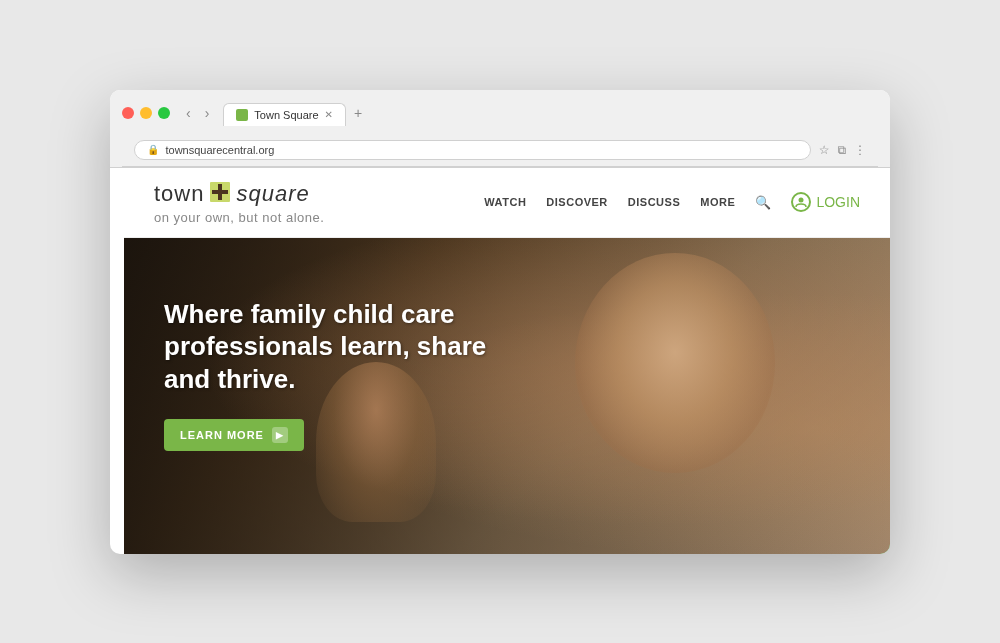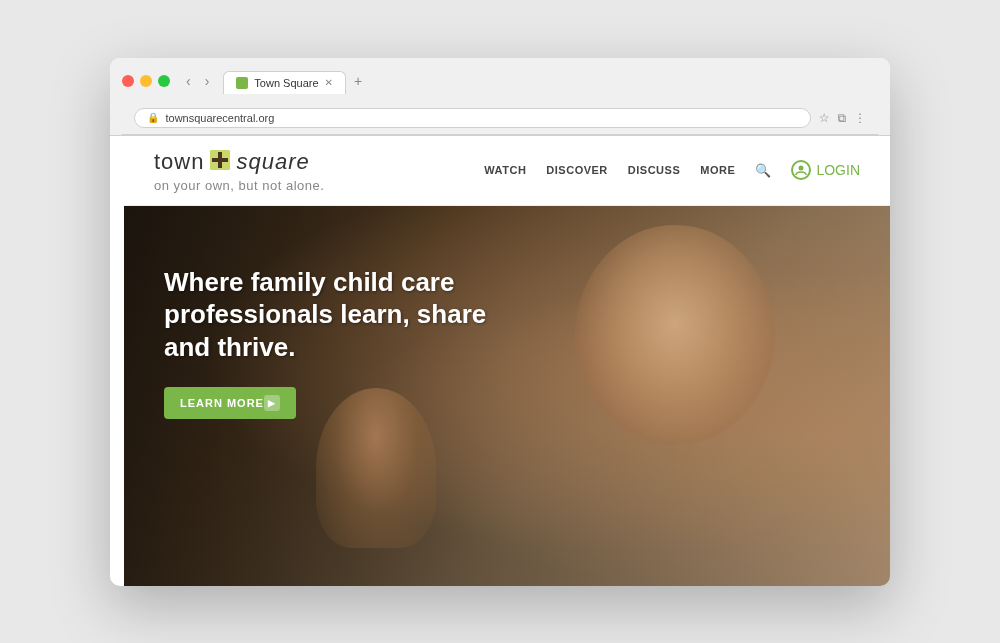--- a/index.html
+++ b/index.html
@@ -229,21 +229,21 @@
       display: flex;
       align-items: center;
       justify-content: center;
       font-size: 10px;
       color: #7ab648;
     }
 
     
     .hero {
       position: relative;
-      height: 380px;
+      height: 316px;
       overflow: hidden;
       background: linear-gradient(135deg, #3a2a1a 0%, #6b4c2a 30%, #8b7355 60%, #a0856a 100%);
     }
 
     .hero-bg {
       position: absolute;
       inset: 0;
       background:
         radial-gradient(ellipse at 70% 40%, rgba(180, 130, 90, 0.6) 0%, transparent 60%),
         radial-gradient(ellipse at 90% 60%, rgba(200, 150, 100, 0.4) 0%, transparent 50%),
@@ -292,20 +292,21 @@
       font-weight: 800;
       color: #fff;
       line-height: 1.25;
       margin-bottom: 24px;
       text-shadow: 1px 1px 3px rgba(0,0,0,0.4);
     }
 
     .learn-more-btn {
       display: inline-flex;
       align-items: center;
+      gap: 8px;
       background: #7ab648;
       color: #fff;
       font-size: 11px;
       font-weight: 700;
       letter-spacing: 1px;
       padding: 8px 16px;
       border-radius: 4px;
       cursor: pointer;
       border: none;
     }

